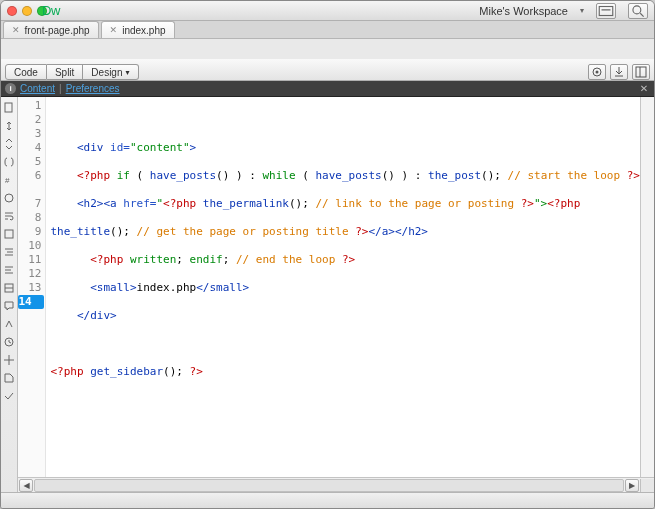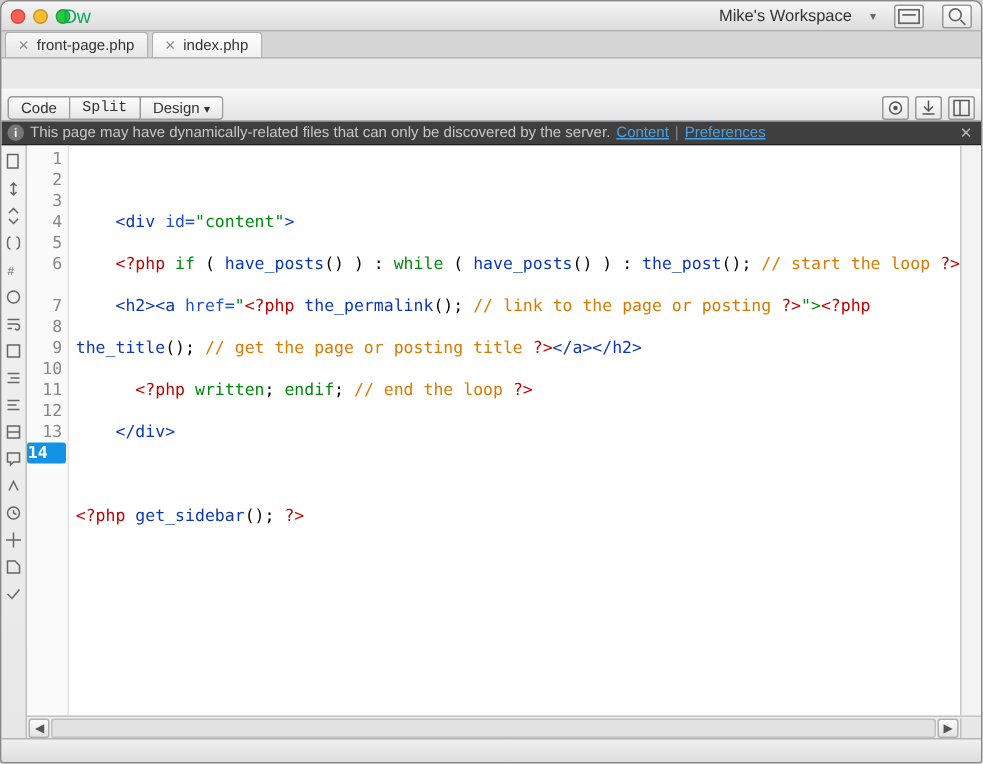--- a/index.html
+++ b/index.html
@@ -16,21 +16,21 @@
   .workspace-lbl { color: #333; font-size: 11px; }
   .tb-icon { width: 20px; height: 16px; border: 1px solid #999; border-radius: 2px; background: linear-gradient(#fdfdfd,#e8e8e8); display: flex; align-items: center; justify-content: center; color: #555; }
   .tabbar { height: 18px; background: #d6d6d6; display: flex; align-items: flex-end; border-bottom: 1px solid #b5b5b5; }
   .tab { height: 17px; padding: 0 8px; border: 1px solid #b0b0b0; border-bottom: none; background: linear-gradient(#f7f7f7,#e7e7e7); display: flex; align-items: center; gap: 5px; font-size: 10px; color: #333; border-radius: 3px 3px 0 0; margin-left: 2px; }
   .tab.active { background: linear-gradient(#fff,#f0f0f0); }
   .tab .x { color: #888; font-size: 9px; cursor: pointer; }
   .viewbar { height: 22px; background: linear-gradient(#f9f9f9,#e4e4e4); border-bottom: 1px solid #b0b0b0; display: flex; align-items: flex-end; padding: 0 4px; margin-top: 20px; }
   .seg { display: flex; }
   .segbtn { height: 16px; padding: 0 8px; border: 1px solid #9a9a9a; background: linear-gradient(#fdfdfd,#e6e6e6); font-size: 10px; color: #333; display: flex; align-items: center; }
   .segbtn.first { border-radius: 3px 0 0 3px; }
-  .segbtn.mid { border-left: none; font-family: Liberation Mono, monospace; }
+  .segbtn.mid { border-left: none; }
   .segbtn.last { border-left: none; border-radius: 0 3px 3px 0; }
   .segbtn .caret { margin-left: 3px; font-size: 8px; }
   .viewbar .icons { margin-left: auto; display: flex; gap: 4px; }
   .darkbar { height: 16px; background: #3f3f3f; color: #c8c8c8; font-size: 10px; display: flex; align-items: center; padding: 0 4px; gap: 4px; border-bottom: 1px solid #222; }
   .darkbar .info { width: 11px; height: 11px; border-radius: 50%; background: #777; color: #fff; display: flex; align-items: center; justify-content: center; font-size: 8px; font-weight: bold; }
   .darkbar a { color: #4da0dd; text-decoration: underline; cursor: pointer; }
   .darkbar .close { margin-left: auto; color: #bbb; cursor: pointer; width: 12px; height: 12px; display: flex; align-items:center; justify-content:center; }
   .body { flex: 1; display: flex; min-height: 0; }
   .lefttools { width: 18px; background: linear-gradient(#f3f3f3,#e7e7e7); border-right: 1px solid #c0c0c0; display: flex; flex-direction: column; align-items: center; gap: 4px; padding-top: 4px; }
   .ltool { width: 14px; height: 14px; color: #666; display: flex; align-items: center; justify-content: center; cursor: pointer; }
@@ -122,21 +122,20 @@
           <svg viewBox="0 0 16 16">
             <rect x="3" y="3" width="10" height="10" fill="none" stroke="#555"></rect>
             <line x1="7" y1="3" x2="7" y2="13" stroke="#555"></line>
           </svg>
         </div>
     </div>
   </div>
 
   <div class="darkbar">
     <div class="info">i</div>
-    <span>This page may have dynamically-related files that can only be discovered by the server.</span>
     <a>Content</a>
     <span style="color:#888">|</span>
     <a>Preferences</a>
     <div class="close">✕</div>
   </div>
 
   <div class="body">
 
     <div class="lefttools">
       <div class="ltool">
@@ -248,20 +247,21 @@
             <div>13</div>
             <div class="active">14</div>
         </div>
         <div class="code">
 <div class="ln"></div>
 <div class="ln">    <span class="c-blue">&lt;div </span><span class="c-blueattr">id=</span><span class="c-green">"content"</span><span class="c-blue">&gt;</span></div>
 <div class="ln">    <span class="c-red">&lt;?php</span><span> </span><span class="c-green">if</span><span class="c-black"> ( </span><span class="c-blue">have_posts</span><span class="c-black">() ) : </span><span class="c-green">while</span><span class="c-black"> ( </span><span class="c-blue">have_posts</span><span class="c-black">() ) : </span><span class="c-blue">the_post</span><span class="c-black">(); </span><span class="c-orange">// start the loop </span><span class="c-red">?&gt;</span></div>
 <div class="ln">    <span class="c-blue">&lt;h2&gt;&lt;a </span><span class="c-blueattr">href=</span><span class="c-green">"</span><span class="c-red">&lt;?php</span><span> </span><span class="c-blue">the_permalink</span><span class="c-black">(); </span><span class="c-orange">// link to the page or posting </span><span class="c-red">?&gt;</span><span class="c-green">"&gt;</span><span class="c-red">&lt;?php</span></div>
 <div class="ln"><span class="c-blue">the_title</span><span class="c-black">(); </span><span class="c-orange">// get the page or posting title </span><span class="c-red">?&gt;</span><span class="c-blue">&lt;/a&gt;&lt;/h2&gt;</span></div>
 <div class="ln">      <span class="c-red">&lt;?php</span><span> </span><span class="c-green">written</span><span class="c-black">; </span><span class="c-green">endif</span><span class="c-black">; </span><span class="c-orange">// end the loop </span><span class="c-red">?&gt;</span></div>
+<div class="ln">      <span class="c-blue">&lt;small&gt;</span><span class="c-black">index.php</span><span class="c-blue">&lt;/small&gt;</span></div>
 <div class="ln">    <span class="c-blue">&lt;/div&gt;</span></div>
 <div class="ln"></div>
 <div class="ln"><span class="c-red">&lt;?php</span><span> </span><span class="c-blue">get_sidebar</span><span class="c-black">(); </span><span class="c-red">?&gt;</span></div>
 
         </div>
         <div class="rightgutter"></div>
       </div>
       <div class="hscroll">
         <div class="arrow">◀</div>
         <div class="track"></div>

